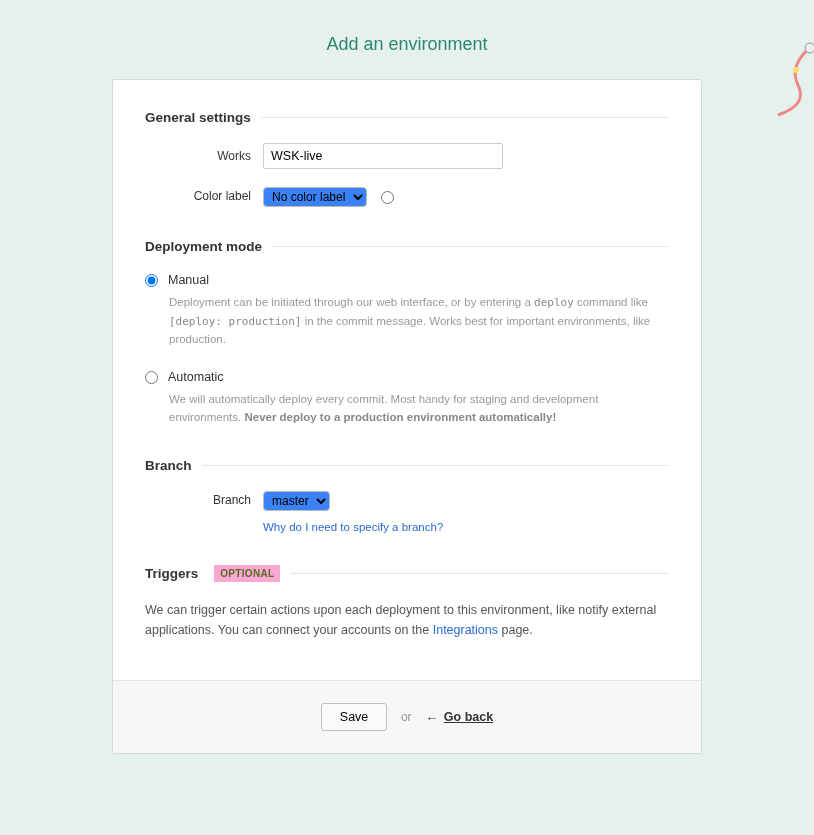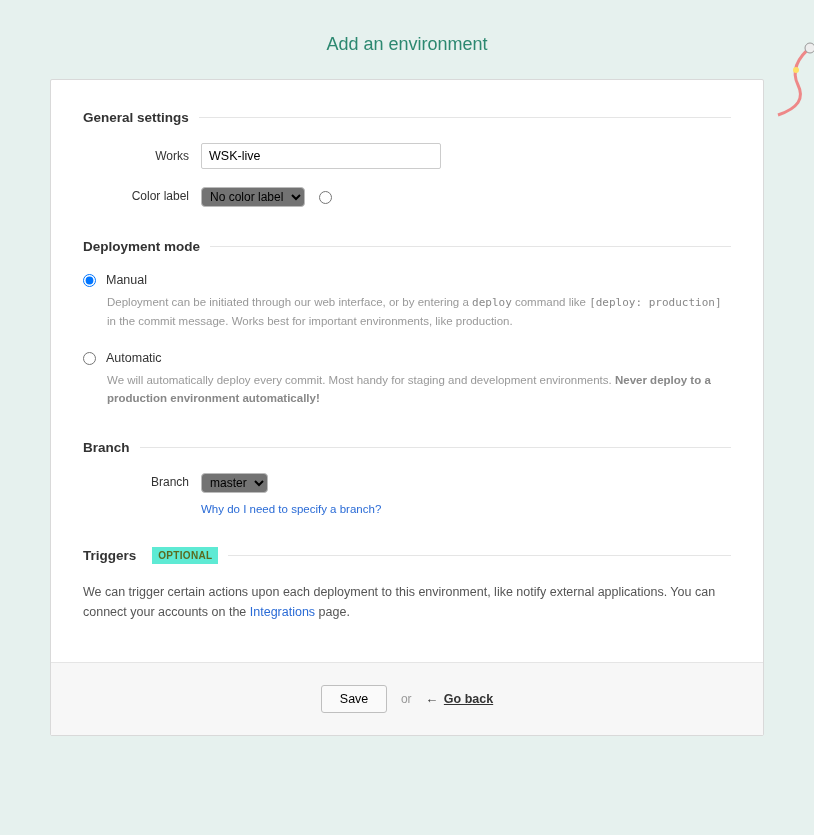--- a/index.html
+++ b/index.html
@@ -15,21 +15,21 @@
   }
   .page-title {
     text-align: center;
     padding: 34px 0 24px;
     font-size: 18px;
     font-weight: 400;
     color: #2c8870;
   }
   .card {
     background: #fff;
-    width: 714px;
+    width: 590px;
     margin: 0 auto;
     border: 1px solid #d9d9d9;
     border-radius: 2px;
   }
   .card-body {
     padding: 30px 32px 20px;
   }
   .section { margin-bottom: 32px; }
   .section:last-child { margin-bottom: 10px; }
   .section-header {
@@ -43,21 +43,21 @@
     color: #333;
     margin-right: 10px;
     white-space: nowrap;
   }
   .section-header .line {
     flex: 1;
     height: 1px;
     background: #e5e5e5;
   }
   .badge-optional {
-    background: #5eead4;
+    background: #f9a8d4;
     color: #5a6b1f;
     font-size: 10px;
     font-weight: 700;
     padding: 3px 6px;
     margin-left: 6px;
     letter-spacing: 0.3px;
   }
   .form-row {
     display: flex;
     align-items: flex-start;
@@ -76,21 +76,21 @@
     width: 240px;
     padding: 5px 7px;
     font-size: 12.5px;
     border: 1px solid #ccc;
     border-radius: 2px;
   }
   .select-input {
     font-size: 12px;
     border: 1px solid #bbb;
     border-radius: 4px;
-    background: #737373;
+    background: #3b82f6;
     padding: 1px 4px;
   }
   .help-line {
     font-size: 11.5px;
     color: #999;
     margin-top: 8px;
   }
   .help-line a, .link {
     color: #2a6bd6;
     text-decoration: none;

